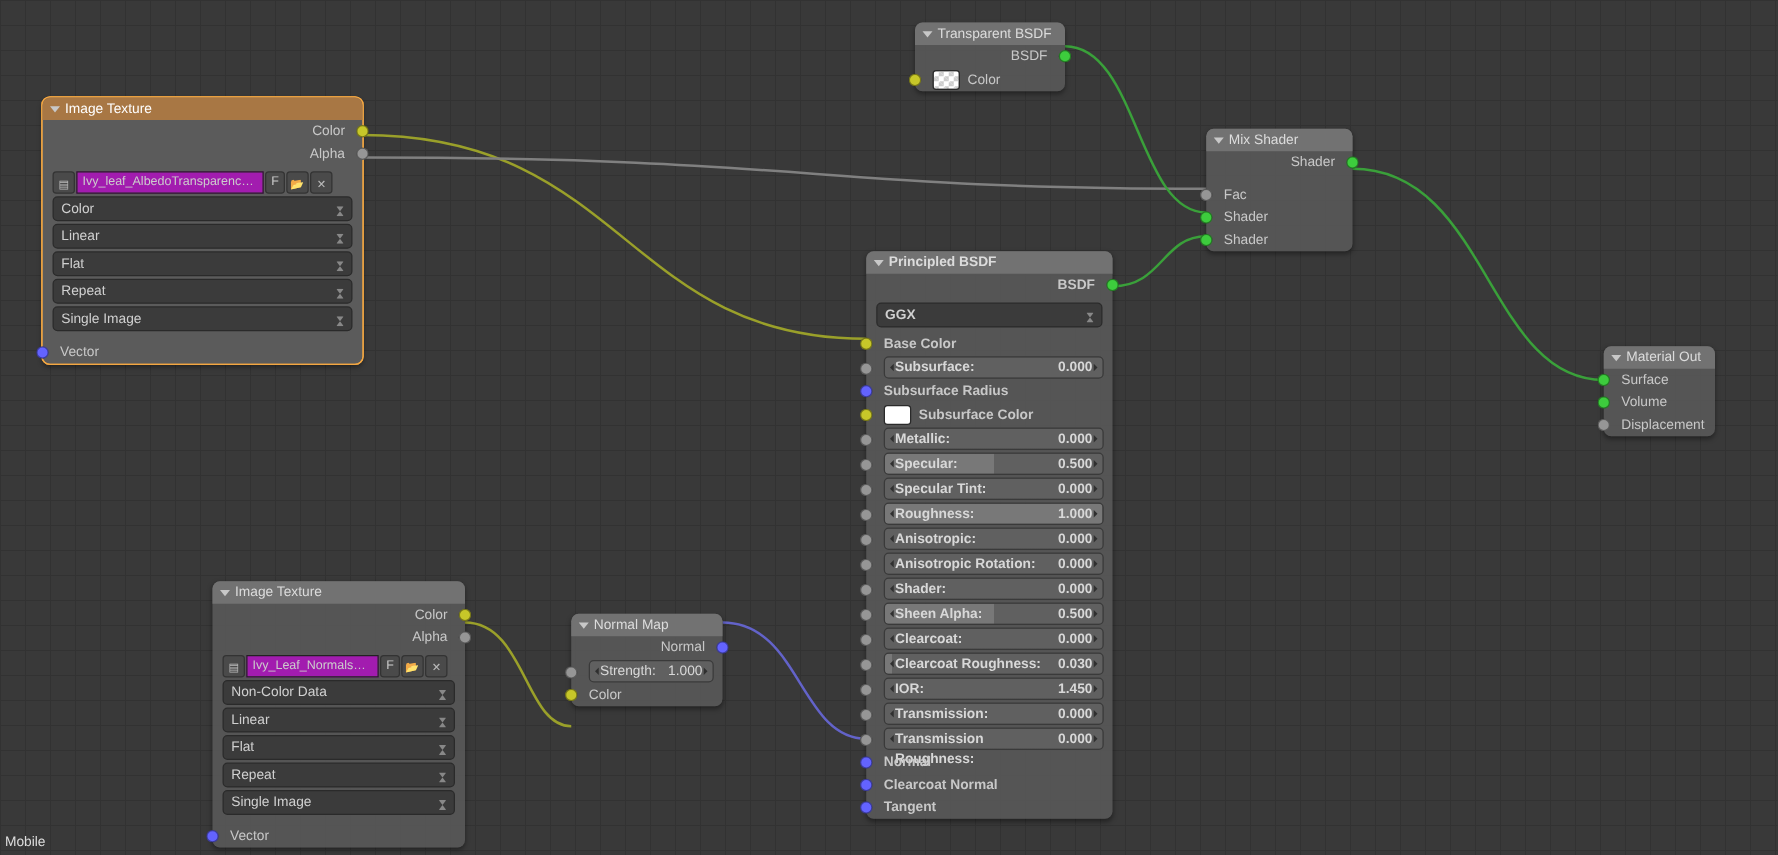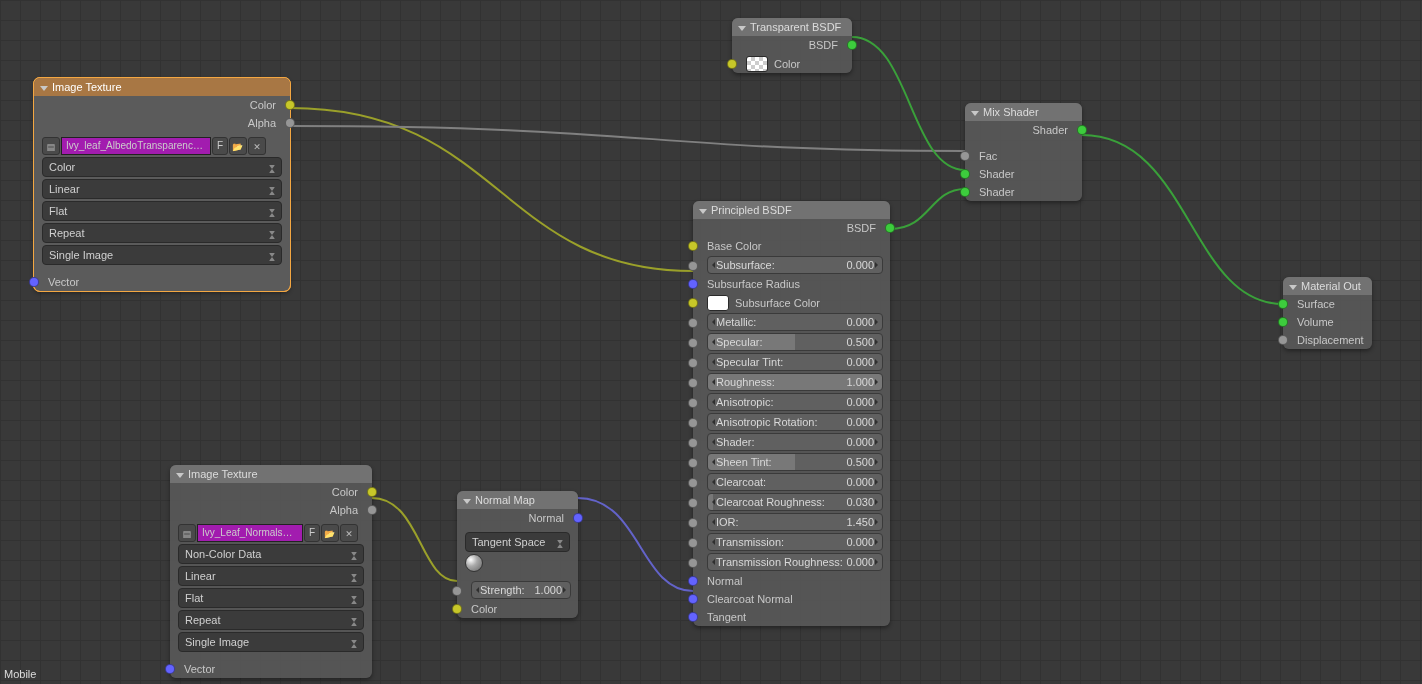--- a/index.html
+++ b/index.html
@@ -106,47 +106,46 @@
     <div class="dropdown">Flat</div>
     <div class="dropdown">Repeat</div>
     <div class="dropdown">Single Image</div>
   </div>
   <div class="row in"><span class="socket s-purple"></span><span>Vector</span></div>
 </div>
 
 <div class="node semi" style="left:457px;top:467px;width:121px;margin-top:24px;">
   <div class="node-header"><span class="tri"></span><span>Normal Map</span></div>
   <div class="row out"><span>Normal</span><span class="socket s-purple"></span></div>
-  <div class="pad">
-    <div class="dropdown">Tangent Space</div>
-    <div class="normal-dot"></div>
-  </div>
   <div class="sock-in-slider">
     <span class="socket s-gray"></span>
     <div class="numfield narrow">
         <span>Strength:</span>
         <span>1.000</span>
       </div>
   </div>
   <div class="row in"><span class="socket s-yellow"></span><span>Color</span></div>
 </div>
 
 <div class="node semi" style="left:732px;top:18px;width:120px;">
   <div class="node-header"><span class="tri"></span><span>Transparent BSDF</span></div>
   <div class="row out"><span>BSDF</span><span class="socket s-green"></span></div>
   <div class="sock-in-color">
     <span class="socket s-yellow"></span>
     <span class="swatch trans"></span>
     <span>Color</span>
   </div>
 </div>
 
-<div class="node semi" style="left:693px;top:201px;width:197px;">
+<div class="node semi" style="left:693px;top:201px;width:197px;font-weight:bold;">
   <div class="node-header"><span class="tri"></span><span>Principled BSDF</span></div>
   <div class="row out"><span>BSDF</span><span class="socket s-green"></span></div>
+  <div class="pad" style="padding-bottom:2px;">
+    <div class="dropdown">GGX</div>
+  </div>
   <div class="row in"><span class="socket s-yellow"></span><span>Base Color</span></div>
   <div id="p-sliders">
       <div class="sock-in-slider">
         <span class="socket s-gray"></span>
         <div class="numfield narrow fill" style="--fill:0%">
           <span>Subsurface:</span>
           <span>0.000</span>
         </div>
       </div>
       <div class="row in"><span class="socket s-purple"></span><span>Subsurface Radius</span></div>
@@ -200,21 +199,21 @@
       <div class="sock-in-slider">
         <span class="socket s-gray"></span>
         <div class="numfield narrow fill" style="--fill:0%">
           <span>Shader:</span>
           <span>0.000</span>
         </div>
       </div>
       <div class="sock-in-slider">
         <span class="socket s-gray"></span>
         <div class="numfield narrow fill" style="--fill:50%">
-          <span>Sheen Tint:</span>
+          <span>Sheen Alpha:</span>
           <span>0.500</span>
         </div>
       </div>
       <div class="sock-in-slider">
         <span class="socket s-gray"></span>
         <div class="numfield narrow fill" style="--fill:0%">
           <span>Clearcoat:</span>
           <span>0.000</span>
         </div>
       </div>

